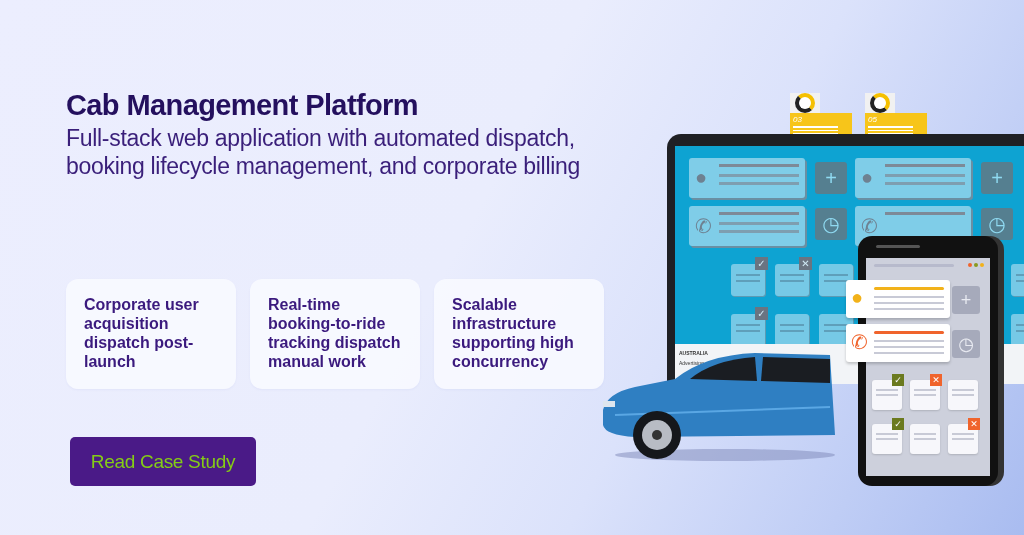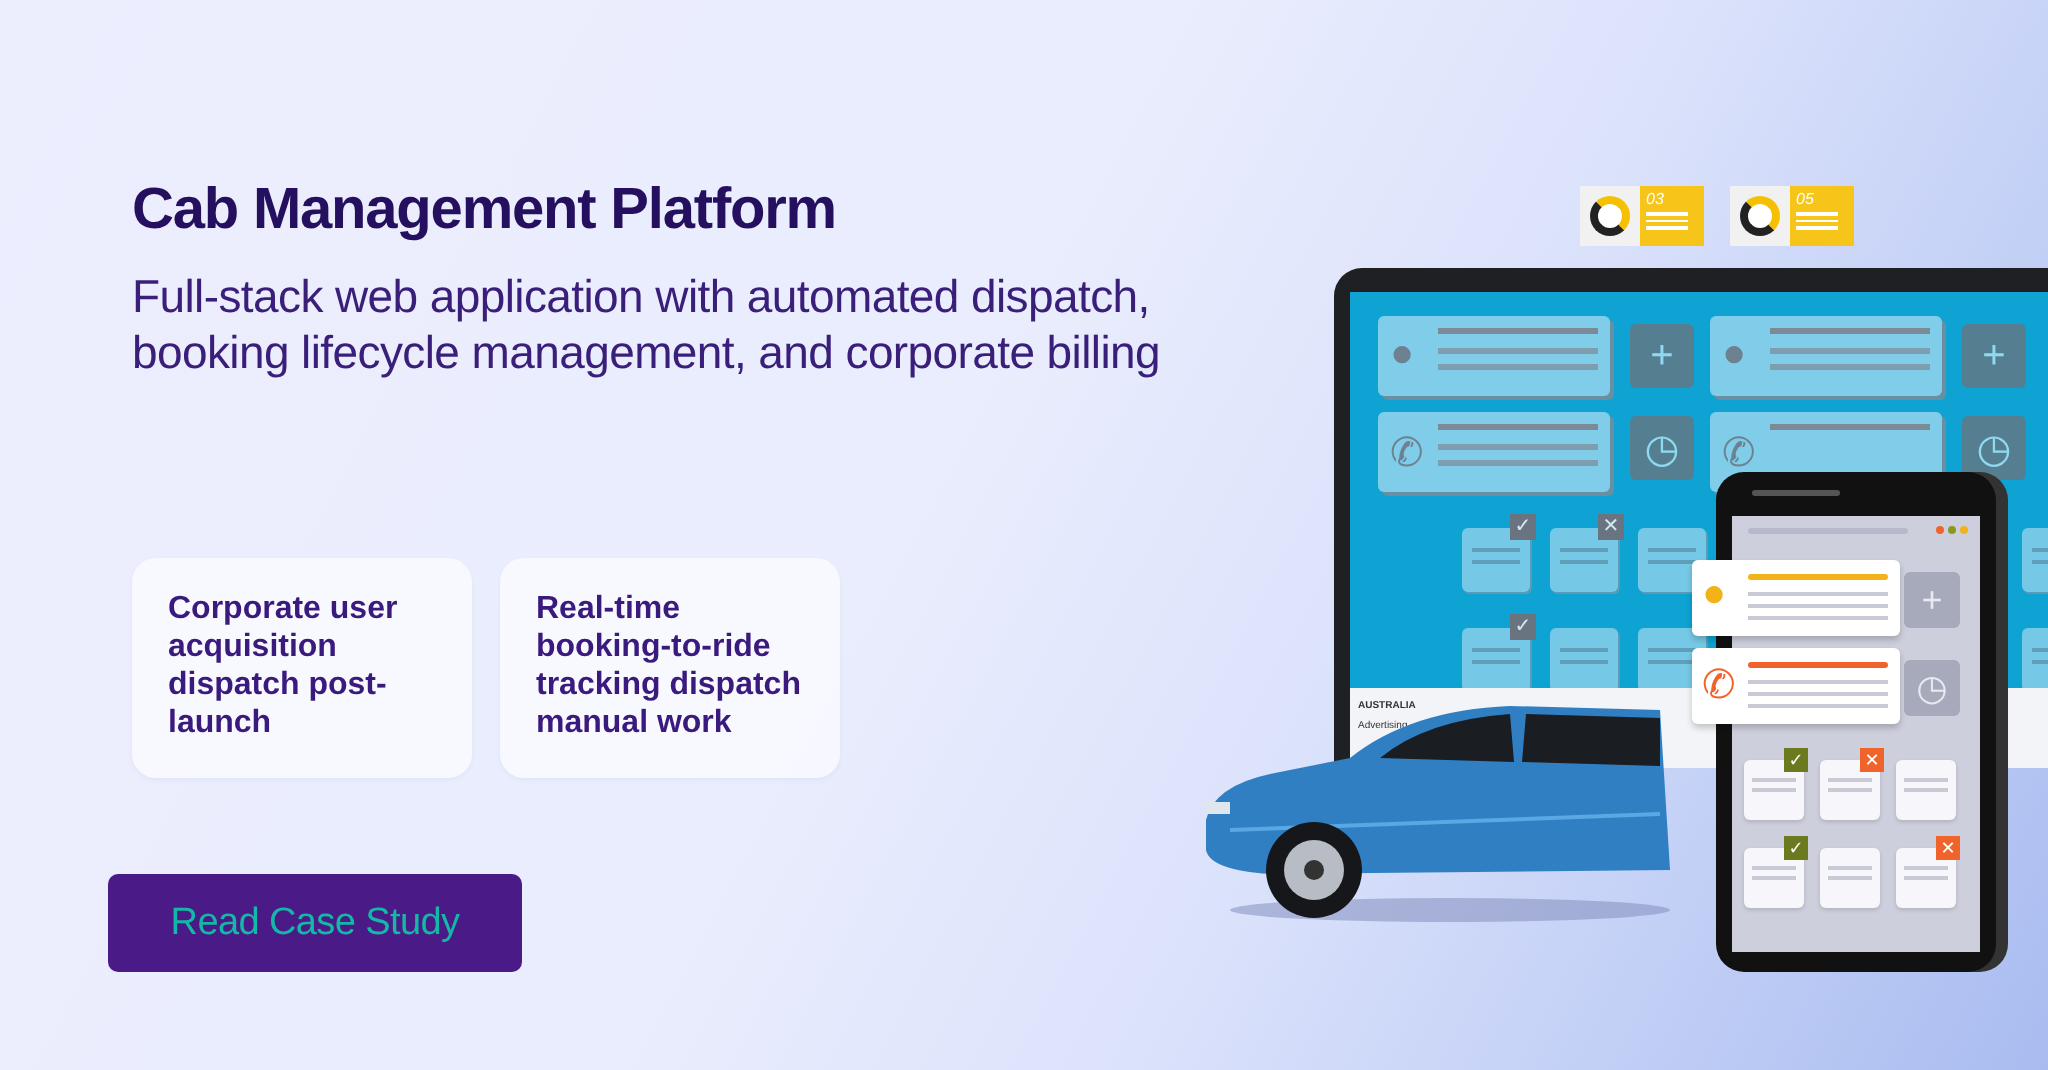--- a/index.html
+++ b/index.html
@@ -7,37 +7,37 @@
   body {
     font-family: "Liberation Sans", "DejaVu Sans", sans-serif;
     background: linear-gradient(118deg, #eceefe 0%, #eaedfd 45%, #dbe2fb 65%, #bfcdf5 85%, #a9bcf0 100%);
     position: relative;
   }
   .hero { position: absolute; left: 66px; top: 86px; width: 560px; }
   .title {
     color: #24105e; font-weight: 700; font-size: 29px; line-height: 38px; letter-spacing: -0.6px;
   }
   .subtitle {
-    color: #3a1f7a; font-size: 23px; line-height: 28px; margin-top: 10px; letter-spacing: -0.3px; width: 530px;
+    color: #3a1f7a; font-size: 23px; line-height: 28px; margin-top: 0; letter-spacing: -0.3px; width: 530px;
   }
   .cards { position: absolute; left: 66px; top: 279px; display: flex; gap: 14px; }
   .card {
     width: 170px; height: 110px; background: rgba(248,249,255,0.9); border-radius: 12px;
     padding: 16px 18px; color: #3b1a7e; font-weight: 700; font-size: 16px; line-height: 19px;
     box-shadow: 0 1px 2px rgba(120,130,200,0.08);
   }
   .cta {
-    position: absolute; left: 54px; top: 437px; width: 207px; height: 49px;
-    background: #4a1a87; color: #14b8a6; border-radius: 5px; border: none;
+    position: absolute; left: 70px; top: 437px; width: 186px; height: 49px;
+    background: #4a1a87; color: #84cc16; border-radius: 5px; border: none;
     font-family: "Liberation Sans", sans-serif; font-size: 19px; letter-spacing: -0.3px;
     display: flex; align-items: center; justify-content: center; cursor: pointer;
   }
   
   .illus { position: absolute; left: 590px; top: 85px; width: 434px; height: 420px; }
-  .badge { position: absolute; top: 8px; height: 30px; width: 62px; display: flex; }
+  .badge { position: absolute; top: 8px; height: 30px; width: 62px; display: flex; flex-direction: column; }
   .badge .dial { width: 30px; height: 30px; background: #f1f1f1; display: flex; align-items: center; justify-content: center; }
   .badge .dial span { width: 20px; height: 20px; border-radius: 50%; border: 4px solid #222; border-right-color: #f5c000; border-top-color: #f5c000; background: #fff; }
   .badge .panel { flex: 1; background: #f7c51a; color: #fff; font-size: 8px; font-style: italic; padding: 2px 3px; line-height: 9px; }
   .badge .panel i { display: block; height: 1.5px; background: #fff; margin-top: 2px; width: 80%; }
   .laptop {
     position: absolute; left: 77px; top: 49px; width: 380px; height: 250px;
     background: #1f2024; border-radius: 14px 0 0 0; padding: 12px 0 0 8px;
   }
   .screen { width: 100%; height: 100%; background: #0ea3d2; position: relative; overflow: hidden; }
   .lrow { position: absolute; height: 40px; width: 116px; background: #7fcde8; border-radius: 3px; box-shadow: 2px 2px 0 #6a8fa3; }
@@ -75,20 +75,21 @@
 <div class="hero">
   <h1 class="title">
     <span>Cab Management Platform</span><br>
   </h1>
   <p class="subtitle">Full-stack web application with automated dispatch, booking lifecycle management, and corporate billing</p>
 </div>
 
 <div class="cards">
   <div class="card">Corporate user acquisition dispatch post-launch</div>
   <div class="card">Real-time booking-to-ride tracking dispatch manual work</div>
+  <div class="card">Scalable infrastructure supporting high concurrency</div>
 </div>
 
 <button class="cta">Read Case Study</button>
 
 <div class="illus">
 
   <div class="badge" style="left:200px;">
     <div class="dial">
         <span></span>
       </div>

